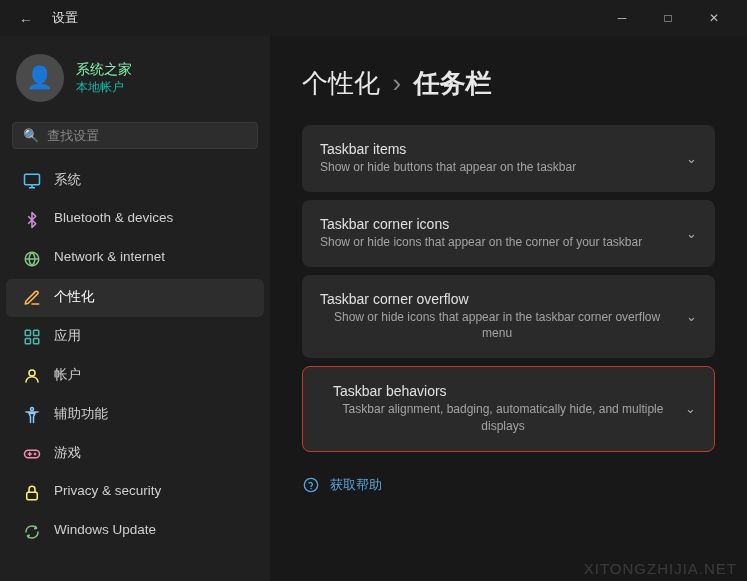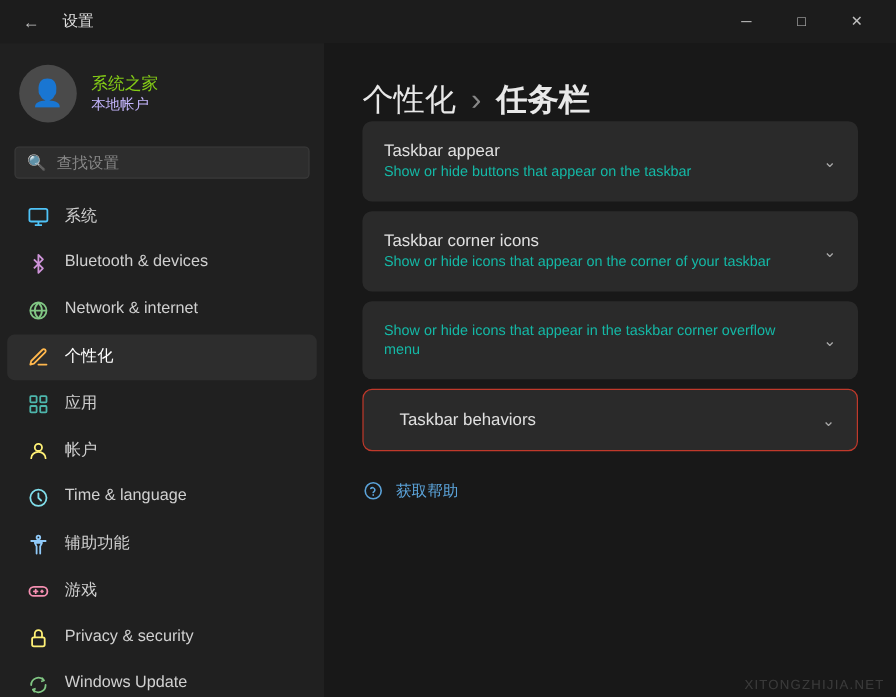--- a/index.html
+++ b/index.html
@@ -93,25 +93,25 @@
       align-items: center;
       justify-content: center;
       font-size: 22px;
       color: #ccc;
       flex-shrink: 0;
     }
     .user-info {}
     .user-name {
       font-size: 14px;
       font-weight: 500;
-      color: #84cc16;
+      color: #86efac;
     }
     .user-type {
       font-size: 12px;
-      color: #c4b5fd;
+      color: #14b8a6;
       font-family: Liberation Serif, serif;
     }
 
     
     .search-box {
       margin: 4px 12px 12px 12px;
       background: #2d2d2d;
       border: 1px solid #3a3a3a;
       border-radius: 4px;
       display: flex;
@@ -164,20 +164,21 @@
     
     .content {
       flex: 1;
       background: #181818;
       padding: 30px 32px;
       overflow-y: auto;
     }
 
     
     .page-heading {
+      margin-bottom: 24px;
     }
     .breadcrumb-title {
       font-size: 26px;
       font-weight: 300;
       color: #e8e8e8;
     }
     .breadcrumb-sep {
       font-size: 26px;
       font-weight: 300;
       color: #888;
@@ -205,22 +206,23 @@
     }
     .settings-card-text {}
     .settings-card-title {
       font-size: 14px;
       font-weight: 500;
       color: #e0e0e0;
       margin-bottom: 2px;
     }
     .settings-card-desc {
       font-size: 12px;
-      color: #14b8a6;
+      color: #a3a3a3;
       line-height: 1.4;
+      text-align: center;
     }
     .chevron {
       color: #aaa;
       font-size: 13px;
       flex-shrink: 0;
       margin-left: 12px;
     }
 
     
     .settings-card.highlighted {
@@ -251,21 +253,21 @@
       align-items: center;
       justify-content: center;
       color: #5ba3d9;
     }
 
     
     .watermark {
       position: absolute;
       bottom: 4px;
       right: 10px;
-      font-size: 11px;
+      font-size: 15px;
       color: rgba(255,255,255,0.15);
       letter-spacing: 1px;
     }
   </style>
 </head>
 <body>
 
 <div class="title-bar">
   <div class="title-bar-left">
     <button class="back-btn">←</button>
@@ -346,29 +348,20 @@
             <svg width="18" height="18" viewBox="0 0 24 24" fill="none">
               <circle cx="12" cy="8" r="4" stroke="#fff176" stroke-width="2"></circle>
               <path d="M4 20c0-4 3.6-7 8-7s8 3 8 7" stroke="#fff176" stroke-width="2" stroke-linecap="round"></path>
             </svg>
           </span>
     <span>帐户</span>
   </li>
         <li class="nav-item">
     <span class="nav-icon">
             <svg width="18" height="18" viewBox="0 0 24 24" fill="none">
-              <circle cx="12" cy="12" r="9" stroke="#80deea" stroke-width="2"></circle>
-              <path d="M12 7v5l3 3" stroke="#80deea" stroke-width="2" stroke-linecap="round"></path>
-            </svg>
-          </span>
-    <span>Time &amp; language</span>
-  </li>
-        <li class="nav-item">
-    <span class="nav-icon">
-            <svg width="18" height="18" viewBox="0 0 24 24" fill="none">
               <circle cx="12" cy="4" r="2" stroke="#90caf9" stroke-width="2"></circle>
               <path d="M4 8h16M10 22V14l-2-4h8l-2 4v8" stroke="#90caf9" stroke-width="2" stroke-linecap="round" stroke-linejoin="round"></path>
             </svg>
           </span>
     <span>辅助功能</span>
   </li>
         <li class="nav-item">
     <span class="nav-icon">
             <svg width="18" height="18" viewBox="0 0 24 24" fill="none">
               <rect x="2" y="7" width="20" height="10" rx="5" stroke="#f48fb1" stroke-width="2"></rect>
@@ -405,47 +398,49 @@
     <div class="page-heading">
       <span class="breadcrumb-title">个性化</span>
       <span class="breadcrumb-sep">›</span>
       <span class="breadcrumb-current">任务栏</span>
     </div>
 
     <div id="cards-container">
         <div class="settings-card">
     <div class="settings-card-row">
       <div class="settings-card-text">
-        <div class="settings-card-title">Taskbar appear</div>
+        <div class="settings-card-title">Taskbar items</div>
         <div class="settings-card-desc">Show or hide buttons that appear on the taskbar</div>
       </div>
       <span class="chevron">⌄</span>
     </div>
   </div>
         <div class="settings-card">
     <div class="settings-card-row">
       <div class="settings-card-text">
         <div class="settings-card-title">Taskbar corner icons</div>
         <div class="settings-card-desc">Show or hide icons that appear on the corner of your taskbar</div>
       </div>
       <span class="chevron">⌄</span>
     </div>
   </div>
         <div class="settings-card">
     <div class="settings-card-row">
       <div class="settings-card-text">
+        <div class="settings-card-title">Taskbar corner overflow</div>
         <div class="settings-card-desc">Show or hide icons that appear in the taskbar corner overflow menu</div>
       </div>
       <span class="chevron">⌄</span>
     </div>
   </div>
         <div class="settings-card highlighted">
     <div class="settings-card-row">
       <div class="settings-card-text">
         <div class="settings-card-title">Taskbar behaviors</div>
+        <div class="settings-card-desc">Taskbar alignment, badging, automatically hide, and multiple displays</div>
       </div>
       <span class="chevron">⌄</span>
     </div>
   </div>
       </div>
 
     <div class="footer-links" id="footer-links">
         <div class="footer-link">
     <span class="footer-link-icon">
             <svg width="16" height="16" viewBox="0 0 24 24" fill="none">

